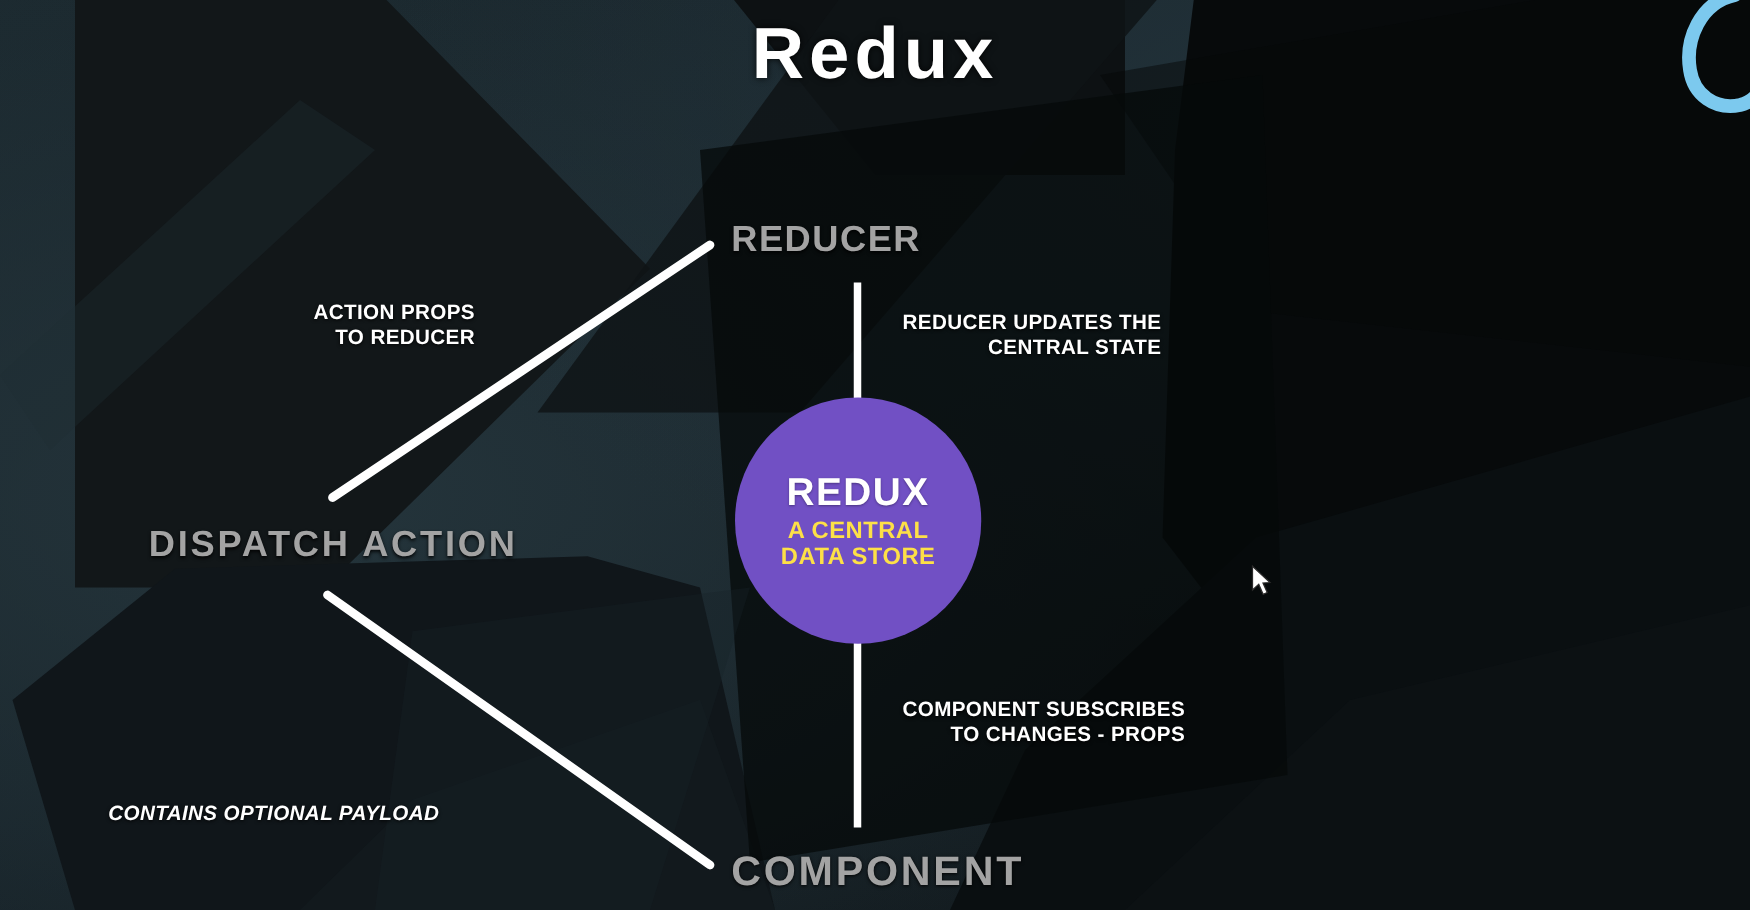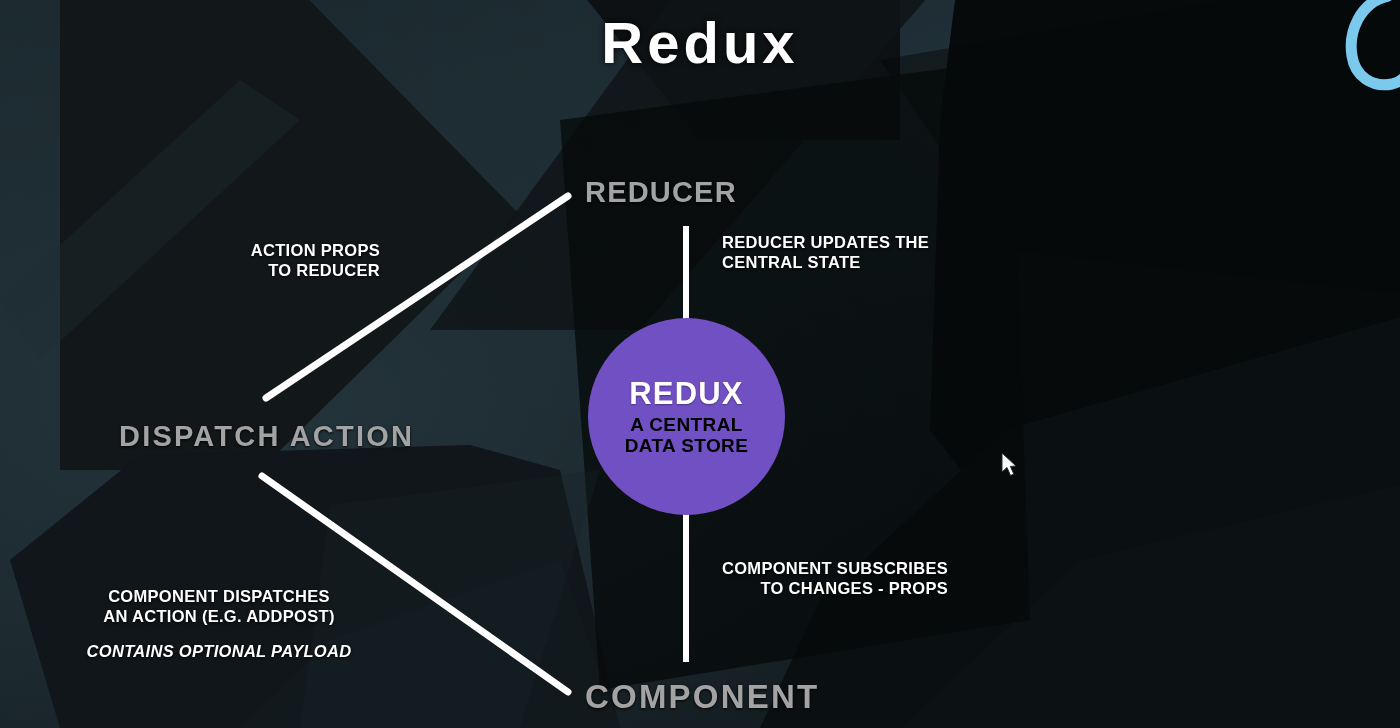--- a/index.html
+++ b/index.html
@@ -82,22 +82,22 @@
     text-shadow: 0 1px 3px rgba(0,0,0,0.9);
   }
   .note-action-passed {
     left: 120px;
     top: 240px;
     width: 260px;
     text-align: right;
   }
   .note-reducer-updates {
     left: 722px;
-    top: 232px;
-    text-align: left;
+    top: 248px;
+    text-align: right;
   }
   .note-subscribes {
     left: 722px;
     top: 558px;
     text-align: right;
   }
   .note-dispatches {
     left: 58px;
     top: 586px;
     width: 322px;
@@ -129,21 +129,21 @@
   .circle-title {
     color: #ffffff;
     font-size: 31px;
     font-weight: bold;
     letter-spacing: 1.2px;
     line-height: 1;
     margin-bottom: 5px;
     text-shadow: 0 1px 2px rgba(0,0,0,0.35);
   }
   .circle-sub {
-    color: #000000;
+    color: #fde047;
     font-size: 19px;
     font-weight: bold;
     line-height: 21px;
     letter-spacing: 0.4px;
     text-align: center;
     white-space: pre-line;
   }
 
   
   .connectors {
@@ -231,22 +231,20 @@
   <div class="node-label node-reducer">REDUCER</div>
   <div class="node-label node-dispatch">DISPATCH ACTION</div>
   <div class="node-label node-component">COMPONENT</div>
 
   <div class="note note-action-passed">ACTION PROPS
 TO REDUCER</div>
   <div class="note note-reducer-updates">REDUCER UPDATES THE
 CENTRAL STATE</div>
   <div class="note note-subscribes">COMPONENT SUBSCRIBES
 TO CHANGES - PROPS</div>
-  <div class="note note-dispatches">COMPONENT DISPATCHES
-AN ACTION (E.G. ADDPOST)</div>
   <div class="note note-payload">CONTAINS OPTIONAL PAYLOAD</div>
 
   <div class="circle">
     <div class="circle-title">REDUX</div>
     <div class="circle-sub">A CENTRAL
 DATA STORE</div>
   </div>
 
   <svg class="scribble" width="80" height="110" viewBox="0 0 80 110" aria-hidden="true">
     <path d="M62 4 C 34 10, 22 40, 26 64 C 29 84, 46 96, 66 92 C 78 89, 84 80, 84 70" fill="none" stroke="#7cc9ee" stroke-width="11" stroke-linecap="round" stroke-linejoin="round"></path>

